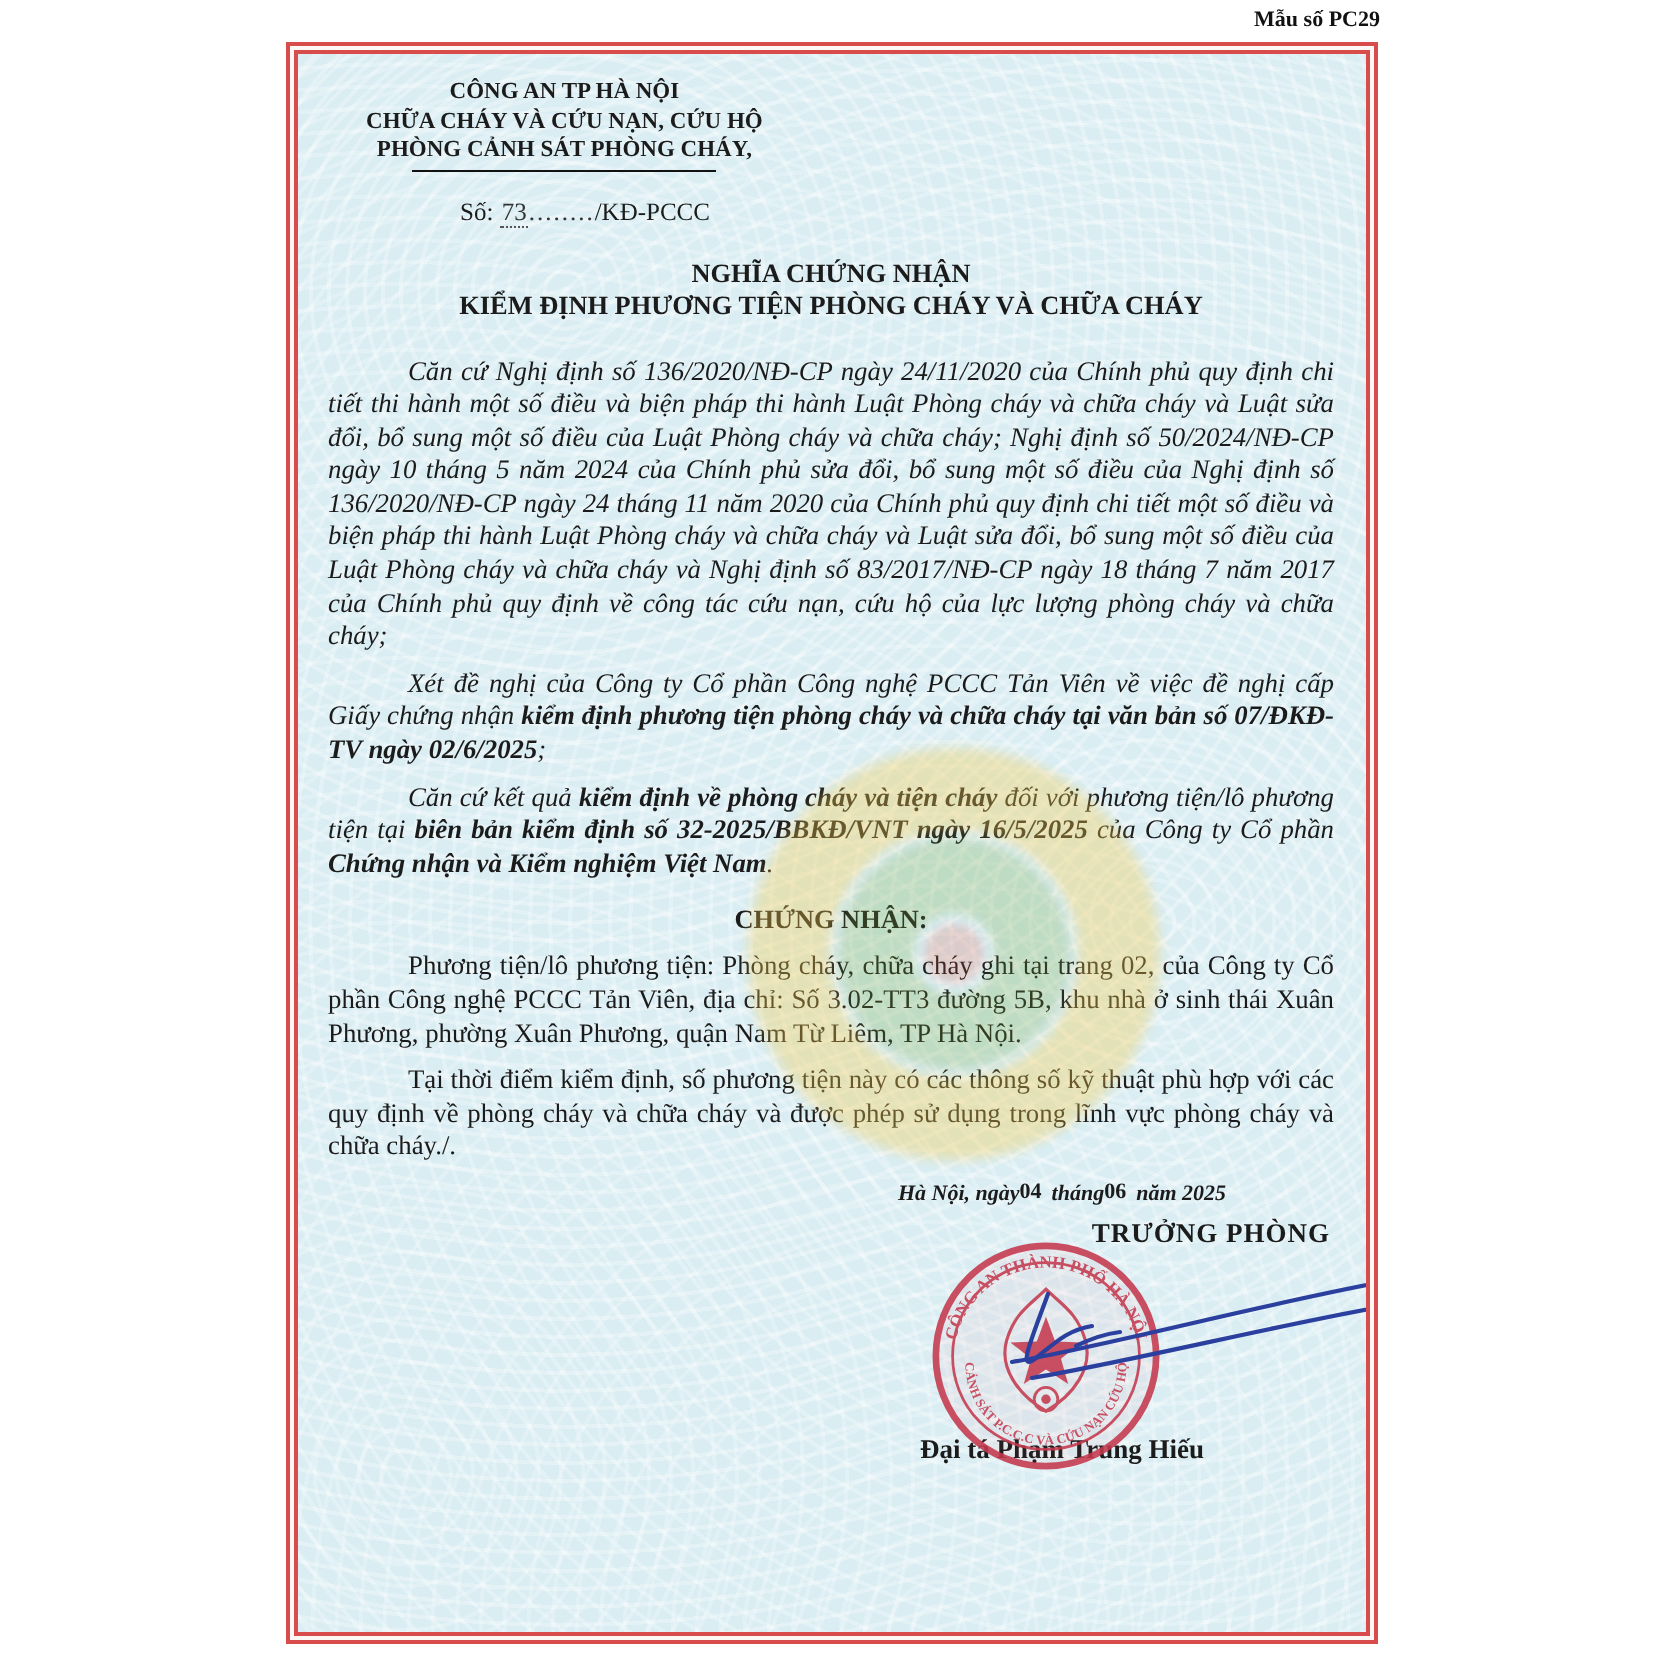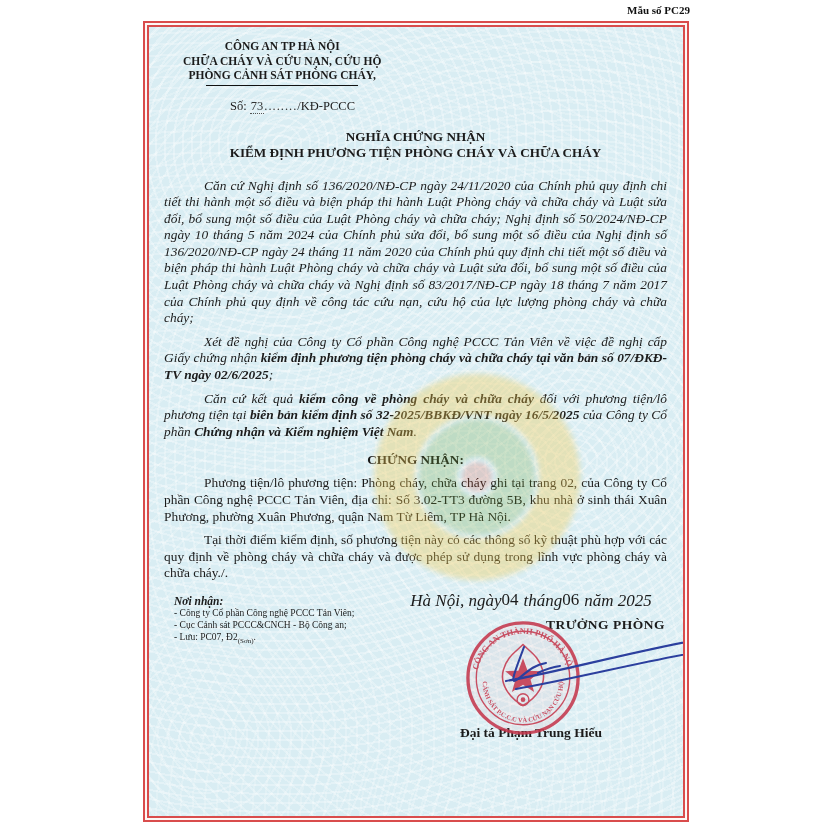--- a/index.html
+++ b/index.html
@@ -51,21 +51,21 @@
 
   .cert-heading { text-align:center; font-weight:bold; font-size:13.2px; line-height:17px; margin-top:11px; }
 
   .footer { position:relative; margin-top:9px; height:190px; font-size:13px; }
   .recipients { position:absolute; left:10px; top:4px; }
   .recipients .rl { font-weight:bold; font-style:italic; font-size:11.5px; }
   .recipients .ri { font-size:9.5px; line-height:12px; }
   .recipients .sub { font-size:7px; vertical-align:sub; }
 
   .sign-col { position:absolute; right:2px; top:0; width:268px; text-align:center; }
-  .date-line { font-weight:normal; font-style:italic; font-size:17px; white-space:nowrap; }
+  .date-line { font-weight:bold; font-style:italic; font-size:11px; white-space:nowrap; }
   .date-line .filled { font-style:normal; position:relative; top:-1px; padding-right:5px; }
   .signer-title { font-weight:bold; font-size:13.5px; margin-top:6px; letter-spacing:.5px;text-align:right; }
   .signer-name { font-weight:bold; font-size:13.5px; margin-top:92px; }
 
   .seal { position:absolute; left:300px; top:28px; width:118px; height:118px; opacity:.88; }
   .signature { position:absolute; left:330px; top:38px; width:215px; height:80px; }
 </style>
 </head>
 <body>
 
@@ -93,38 +93,32 @@
       </div>
 
       <div class="title">
         <div>NGHĨA CHỨNG NHẬN</div>
         <div>KIỂM ĐỊNH PHƯƠNG TIỆN PHÒNG CHÁY VÀ CHỮA CHÁY</div>
       </div>
 
       <div class="body-text">
         <p class="para italic">Căn cứ Nghị định số 136/2020/NĐ-CP ngày 24/11/2020 của Chính phủ quy định chi tiết thi hành một số điều và biện pháp thi hành Luật Phòng cháy và chữa cháy và Luật sửa đổi, bổ sung một số điều của Luật Phòng cháy và chữa cháy; Nghị định số 50/2024/NĐ-CP ngày 10 tháng 5 năm 2024 của Chính phủ sửa đổi, bổ sung một số điều của Nghị định số 136/2020/NĐ-CP ngày 24 tháng 11 năm 2020 của Chính phủ quy định chi tiết một số điều và biện pháp thi hành Luật Phòng cháy và chữa cháy và Luật sửa đổi, bổ sung một số điều của Luật Phòng cháy và chữa cháy và Nghị định số 83/2017/NĐ-CP ngày 18 tháng 7 năm 2017 của Chính phủ quy định về công tác cứu nạn, cứu hộ của lực lượng phòng cháy và chữa cháy;</p>
         <p class="para italic rich"><span>Xét đề nghị của Công ty Cổ phần Công nghệ PCCC Tản Viên về việc đề nghị cấp Giấy chứng nhận </span><span class="b">kiểm định phương tiện phòng cháy và chữa cháy tại văn bản số 07/ĐKĐ-TV ngày 02/6/2025</span><span>;</span></p>
-        <p class="para italic rich"><span>Căn cứ kết quả </span><span class="b">kiểm công về phòng cháy và chữa cháy</span><span> đối với phương tiện/lô phương tiện tại </span><span class="b">biên bản kiểm định số 32-2025/BBKĐ/VNT ngày 16/5/2025</span><span> của Công ty Cổ phần </span><span class="b">Chứng nhận và Kiểm nghiệm Việt Nam</span><span>.</span></p>
+        <p class="para italic rich"><span>Căn cứ kết quả </span><span class="b">kiểm định về phòng cháy và tiện cháy</span><span> đối với phương tiện/lô phương tiện tại </span><span class="b">biên bản kiểm định số 32-2025/BBKĐ/VNT ngày 16/5/2025</span><span> của Công ty Cổ phần </span><span class="b">Chứng nhận và Kiểm nghiệm Việt Nam</span><span>.</span></p>
 
         <div class="cert-heading">
           <div>CHỨNG NHẬN:</div>
         </div>
 
         <p class="para">Phương tiện/lô phương tiện: Phòng cháy, chữa cháy ghi tại trang 02, của Công ty Cổ phần Công nghệ PCCC Tản Viên, địa chỉ: Số 3.02-TT3 đường 5B, khu nhà ở sinh thái Xuân Phương, phường Xuân Phương, quận Nam Từ Liêm, TP Hà Nội.</p>
         <p class="para">Tại thời điểm kiểm định, số phương tiện này có các thông số kỹ thuật phù hợp với các quy định về phòng cháy và chữa cháy và được phép sử dụng trong lĩnh vực phòng cháy và chữa cháy./.</p>
       </div>
 
       <div class="footer">
 
-        <div class="recipients">
-          <div class="rl">Nơi nhận:</div>
-          <div class="ri">- Công ty Cổ phần Công nghệ PCCC Tản Viên;</div>
-          <div class="ri">- Cục Cảnh sát PCCC&amp;CNCH - Bộ Công an;</div>
-          <div class="ri"><span>- Lưu: PC07, Đ2</span><span class="sub">(Sơn)</span><span>.</span></div>
-        </div>
 
         <div class="sign-col">
           <div class="date-line">
             <span>Hà Nội, ngày</span><span class="filled">04</span><span>tháng</span><span class="filled">06</span><span>năm 2025</span>
           </div>
           <div class="signer-title">TRƯỞNG PHÒNG</div>
           <div class="signer-name">Đại tá Phạm Trung Hiếu</div>
         </div>
 
         <svg class="seal" viewBox="0 0 120 120">

